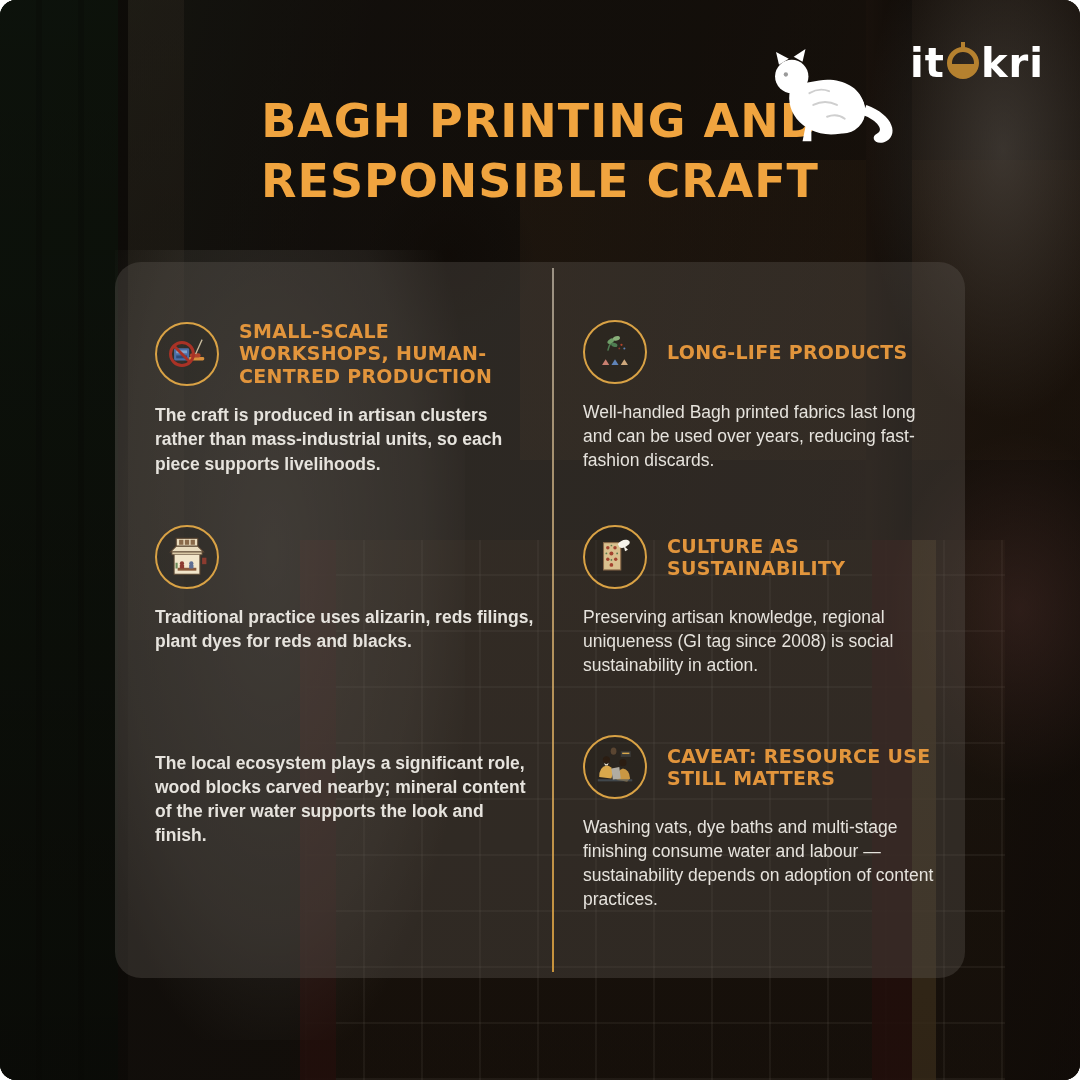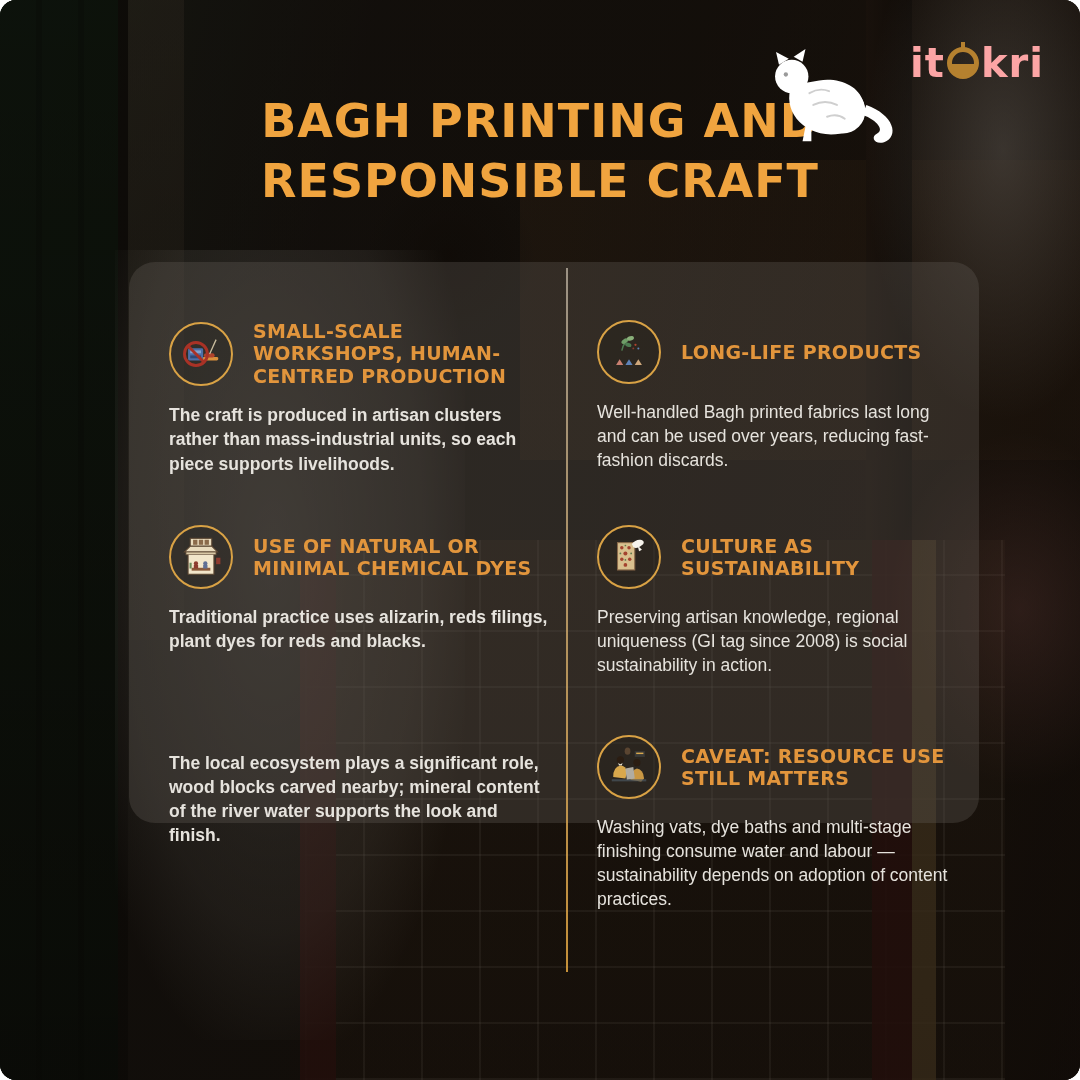--- a/index.html
+++ b/index.html
@@ -30,34 +30,34 @@
   .ph-stripeL{left:300px;top:540px;width:36px;height:540px;background:#3c1512;opacity:.9;}
   .ph-stripeR{left:872px;top:540px;width:40px;height:540px;background:#3c1512;opacity:.9;}
   .ph-stripeTan{left:912px;top:540px;width:24px;height:540px;background:#6b5431;opacity:.8;}
   .ph-whitecloth{left:860px;top:0;width:220px;height:430px;
     background:radial-gradient(ellipse at 65% 35%,rgba(204,197,188,.42),rgba(0,0,0,0) 68%);}
   .ph-pinkcloth{left:880px;top:420px;width:200px;height:380px;
     background:radial-gradient(ellipse at 70% 50%,rgba(172,106,100,.38),rgba(0,0,0,0) 66%);}
   .ph-overlay{inset:0;background:linear-gradient(rgba(12,9,6,.50),rgba(12,9,6,.56));}
   
   .logo{position:absolute;right:36px;top:40px;display:flex;align-items:baseline;
-    color:#fca5a5;font-weight:800;font-size:40px;letter-spacing:1px;z-index:8;
+    color:#ffffff;font-weight:800;font-size:40px;letter-spacing:1px;z-index:8;
     font-family:"DejaVu Sans",sans-serif;}
   .logo .o{display:inline-block;position:relative;width:22px;height:22px;border:5px solid #b5812f;
     border-radius:50%;margin:0 2px;top:2px;}
   .logo .o::before{content:'';position:absolute;left:-1px;right:-1px;bottom:-1px;height:11px;
     background:#b5812f;border-radius:0 0 12px 12px;}
   .logo .o::after{content:'';position:absolute;left:9px;top:-10px;width:4px;height:9px;background:#b5812f;}
   
   .title{position:absolute;left:0;top:92px;width:100%;text-align:center;z-index:5;
     color:#f0a43f;font-weight:800;font-size:46px;line-height:1.3;letter-spacing:1px;
     font-family:"DejaVu Sans",sans-serif;}
   .tiger{position:absolute;left:748px;top:48px;width:168px;height:108px;z-index:6;}
   
-  .panel{position:absolute;left:129px;top:262px;width:850px;height:561px;border-radius:26px;
+  .panel{position:absolute;left:115px;top:262px;width:850px;height:716px;border-radius:26px;
     background:rgba(96,92,84,.34);z-index:4;}
   .divider{position:absolute;left:437px;top:6px;width:2px;height:704px;
     background:linear-gradient(rgba(225,214,196,.6),rgba(216,158,62,.9));}
   .sections{position:absolute;inset:0;display:grid;grid-template-columns:438px 412px;
     grid-template-rows:205px 210px auto;padding-top:58px;box-sizing:border-box;}
   .cell-l{padding-left:40px;padding-right:18px;}
   .cell-r{padding-left:30px;padding-right:24px;}
   .head{display:flex;align-items:center;gap:20px;}
   .ring{flex:0 0 64px;width:64px;height:64px;border-radius:50%;border:2px solid #d9a245;
     box-sizing:border-box;display:flex;align-items:center;justify-content:center;
@@ -172,21 +172,20 @@
               <path d="M14 29 V56 H50 V29" fill="#f2e6ca" stroke="#5a4531" stroke-width="1.5"></path>
               <rect x="19" y="47" width="26" height="4" fill="#8a5a3a"></rect>
               <circle cx="25" cy="41" r="3" fill="#8d3b2f"></circle>
               <rect x="22" y="43" width="6" height="5" fill="#8d3b2f"></rect>
               <circle cx="38" cy="41" r="3" fill="#5f6f94"></circle>
               <rect x="35" y="43" width="6" height="5" fill="#5f6f94"></rect>
               <rect x="16" y="40" width="3" height="8" fill="#6b8a5a"></rect>
               <rect x="53" y="33" width="6" height="9" fill="#8d3b2f"></rect>
             </svg>
           </span>
-          <div class="heading">USE OF NATURAL OR MINIMAL CHEMICAL DYES</div>
         </div>
         <p class="body">Traditional practice uses alizarin, reds filings, plant dyes for reds and blacks.</p>
       </div>
 
       <div class="cell-r">
         <div class="head">
           <span class="ring">
             <svg viewBox="0 0 64 64">
               <rect x="16" y="12" width="24" height="38" fill="#d9c08e" stroke="#8a6a4a" stroke-width="1.5"></rect>
               <g fill="#a3432f">

